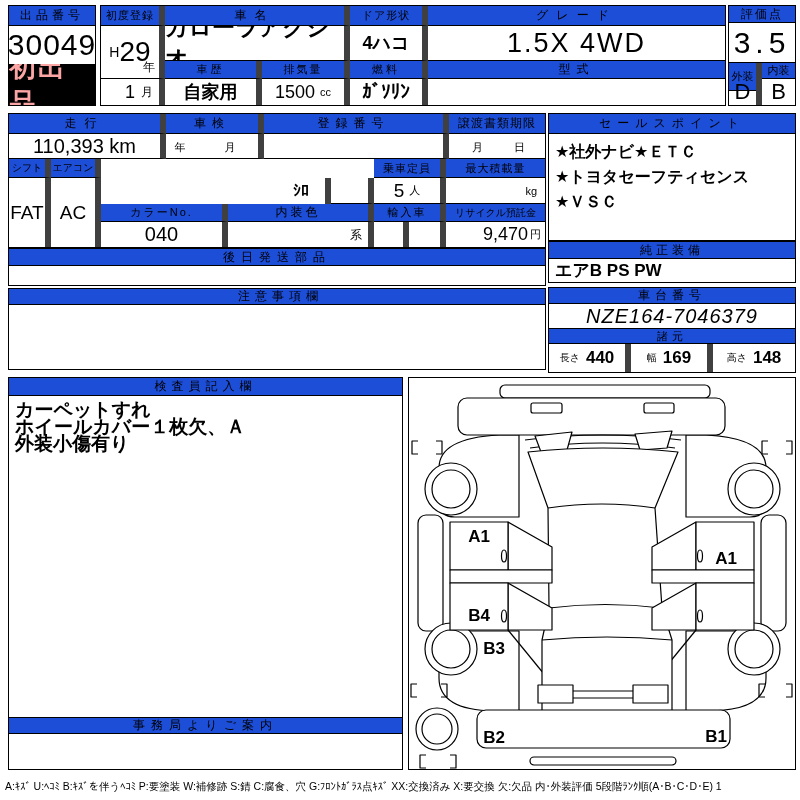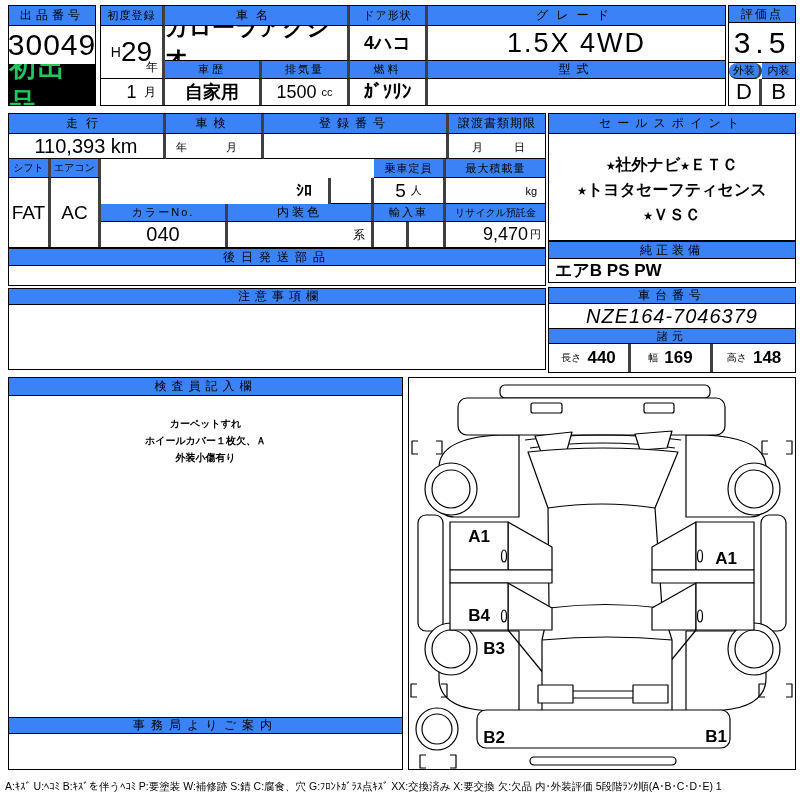--- a/index.html
+++ b/index.html
@@ -1,32 +1,32 @@
 <!DOCTYPE html>
 <html><head>
 <meta charset="utf-8">
 <style>
   html,body{margin:0;padding:0;background:#fff;}
   body{width:800px;height:800px;font-family:"Liberation Sans","DejaVu Sans",sans-serif;color:#000;}
   .sheet{position:relative;width:800px;height:800px;background:#fff;overflow:hidden;}
   .box{position:absolute;border:1px solid #000;background:#fff;box-sizing:border-box;}
   .c{position:absolute;box-sizing:border-box;display:flex;align-items:center;justify-content:center;overflow:hidden;}
-  .hdr{background:#3b82f6;font-size:12px;}
-  .bR{border-right:3px solid #404040;}
+  .hdr{background:#1d4ed8;font-size:12px;}
+  .bR{border-right:6px solid #404040;}
   .bB{border-bottom:1px solid #000;}
   .ls1{letter-spacing:1px;}.ls2{letter-spacing:2px;}.ls3{letter-spacing:3px;}
   .ls4{letter-spacing:4px;}.ls5{letter-spacing:5px;}.ls6{letter-spacing:6px;}.ls8{letter-spacing:8px;}
   .left{justify-content:flex-start;}
   .right{justify-content:flex-end;}
   .bold{font-weight:bold;}
   .fs10{font-size:10px;}.fs11{font-size:11px;}.fs12{font-size:12px;}.fs14{font-size:14px;}
   .fs16{font-size:16px;}.fs17{font-size:17px;}.fs19{font-size:19px;}.fs20{font-size:20px;}
   .fs21{font-size:18px;}.fs23{font-size:23px;}.fs27{font-size:27px;}.fs30{font-size:30px;}
-  .badge{background:#000;color:#22c55e;}
-  .lines{position:absolute;box-sizing:border-box;padding:20px 6px;text-align:center;font-family:Liberation Mono, monospace;}
+  .badge{background:#000;color:#fca5a5;}
+  .lines{position:absolute;box-sizing:border-box;padding:5px 6px;text-align:left;}
   .lines div{font-weight:bold;}
   .unit{font-size:11px;margin-left:5px;}
   svg text{font-family:"Liberation Sans","DejaVu Sans",sans-serif;font-weight:bold;font-size:17px;fill:#000;}
   .legend{position:absolute;left:5px;top:780px;width:794px;font-size:10.5px;white-space:nowrap;}
 </style>
 </head>
 <body>
 
 <div class="sheet">
 
@@ -64,21 +64,21 @@
     <div class="c bR fs19 bold" style="left:249px;top:73px;width:78px;height:26px;">ｶﾞｿﾘﾝ</div>
 
     <div class="c hdr bB ls8" style="left:327px;top:0;width:297px;height:20px;">グレード</div>
     <div class="c bB fs27" style="left:327px;top:20px;width:297px;height:35px;letter-spacing:2px;">1.5X 4WD</div>
     <div class="c hdr bB ls6" style="left:327px;top:55px;width:297px;height:18px;">型式</div>
   </div>
 
   <div class="box" style="left:728px;top:5px;width:68px;height:101px;">
     <div class="c hdr bB ls2" style="left:0;top:0;width:66px;height:17px;">評価点</div>
     <div class="c bB fs30" style="left:0;top:17px;width:66px;height:40px;letter-spacing:5px;">3.5</div>
-    <div class="c hdr bR bB fs11" style="left:0;top:57px;width:33px;height:16px;border-radius:8px;">外装</div>
+    <div class="c hdr bR bB fs11" style="left:0;top:57px;width:33px;height:28px;">外装</div>
     <div class="c hdr bB fs11" style="left:33px;top:57px;width:33px;height:16px;">内装</div>
     <div class="c bR" style="left:0;top:73px;width:33px;height:26px;font-size:22px;">D</div>
     <div class="c" style="left:33px;top:73px;width:33px;height:26px;font-size:22px;">B</div>
   </div>
 
   <div class="box" style="left:8px;top:113px;width:538px;height:135px;">
     <div class="c hdr bR bB ls8" style="left:0;top:0;width:157px;height:20px;">走行</div>
     <div class="c hdr bR bB ls6" style="left:157px;top:0;width:98px;height:20px;">車検</div>
     <div class="c hdr bR bB ls6" style="left:255px;top:0;width:185px;height:20px;">登録番号</div>
     <div class="c hdr bB fs12 ls1" style="left:440px;top:0;width:96px;height:20px;">譲渡書類期限</div>
@@ -155,21 +155,21 @@
       <span class="fs17 bold">169</span>
     </div>
     <div class="c" style="left:164px;top:56px;width:82px;height:28px;gap:6px;">
       <span class="fs10">高さ</span>
       <span class="fs17 bold">148</span>
     </div>
   </div>
 
   <div class="box" style="left:8px;top:377px;width:395px;height:341px;">
     <div class="c hdr bB ls5" style="left:0;top:0;width:393px;height:18px;">検査員記入欄</div>
-    <div class="lines" style="left:0;top:18px;width:393px;height:321px;font-size:10px;line-height:17px;">
+    <div class="lines" style="left:0;top:18px;width:393px;height:321px;font-size:19px;line-height:17px;">
       <div>カーペットすれ</div>
       <div>ホイールカバー１枚欠、Ａ</div>
       <div>外装小傷有り</div>
     </div>
   </div>
 
   <div class="box" style="left:8px;top:717px;width:395px;height:53px;">
     <div class="c hdr bB ls6" style="left:0;top:0;width:393px;height:16px;">事務局よりご案内</div>
     <div class="c" style="left:0;top:16px;width:393px;height:35px;"></div>
   </div>

